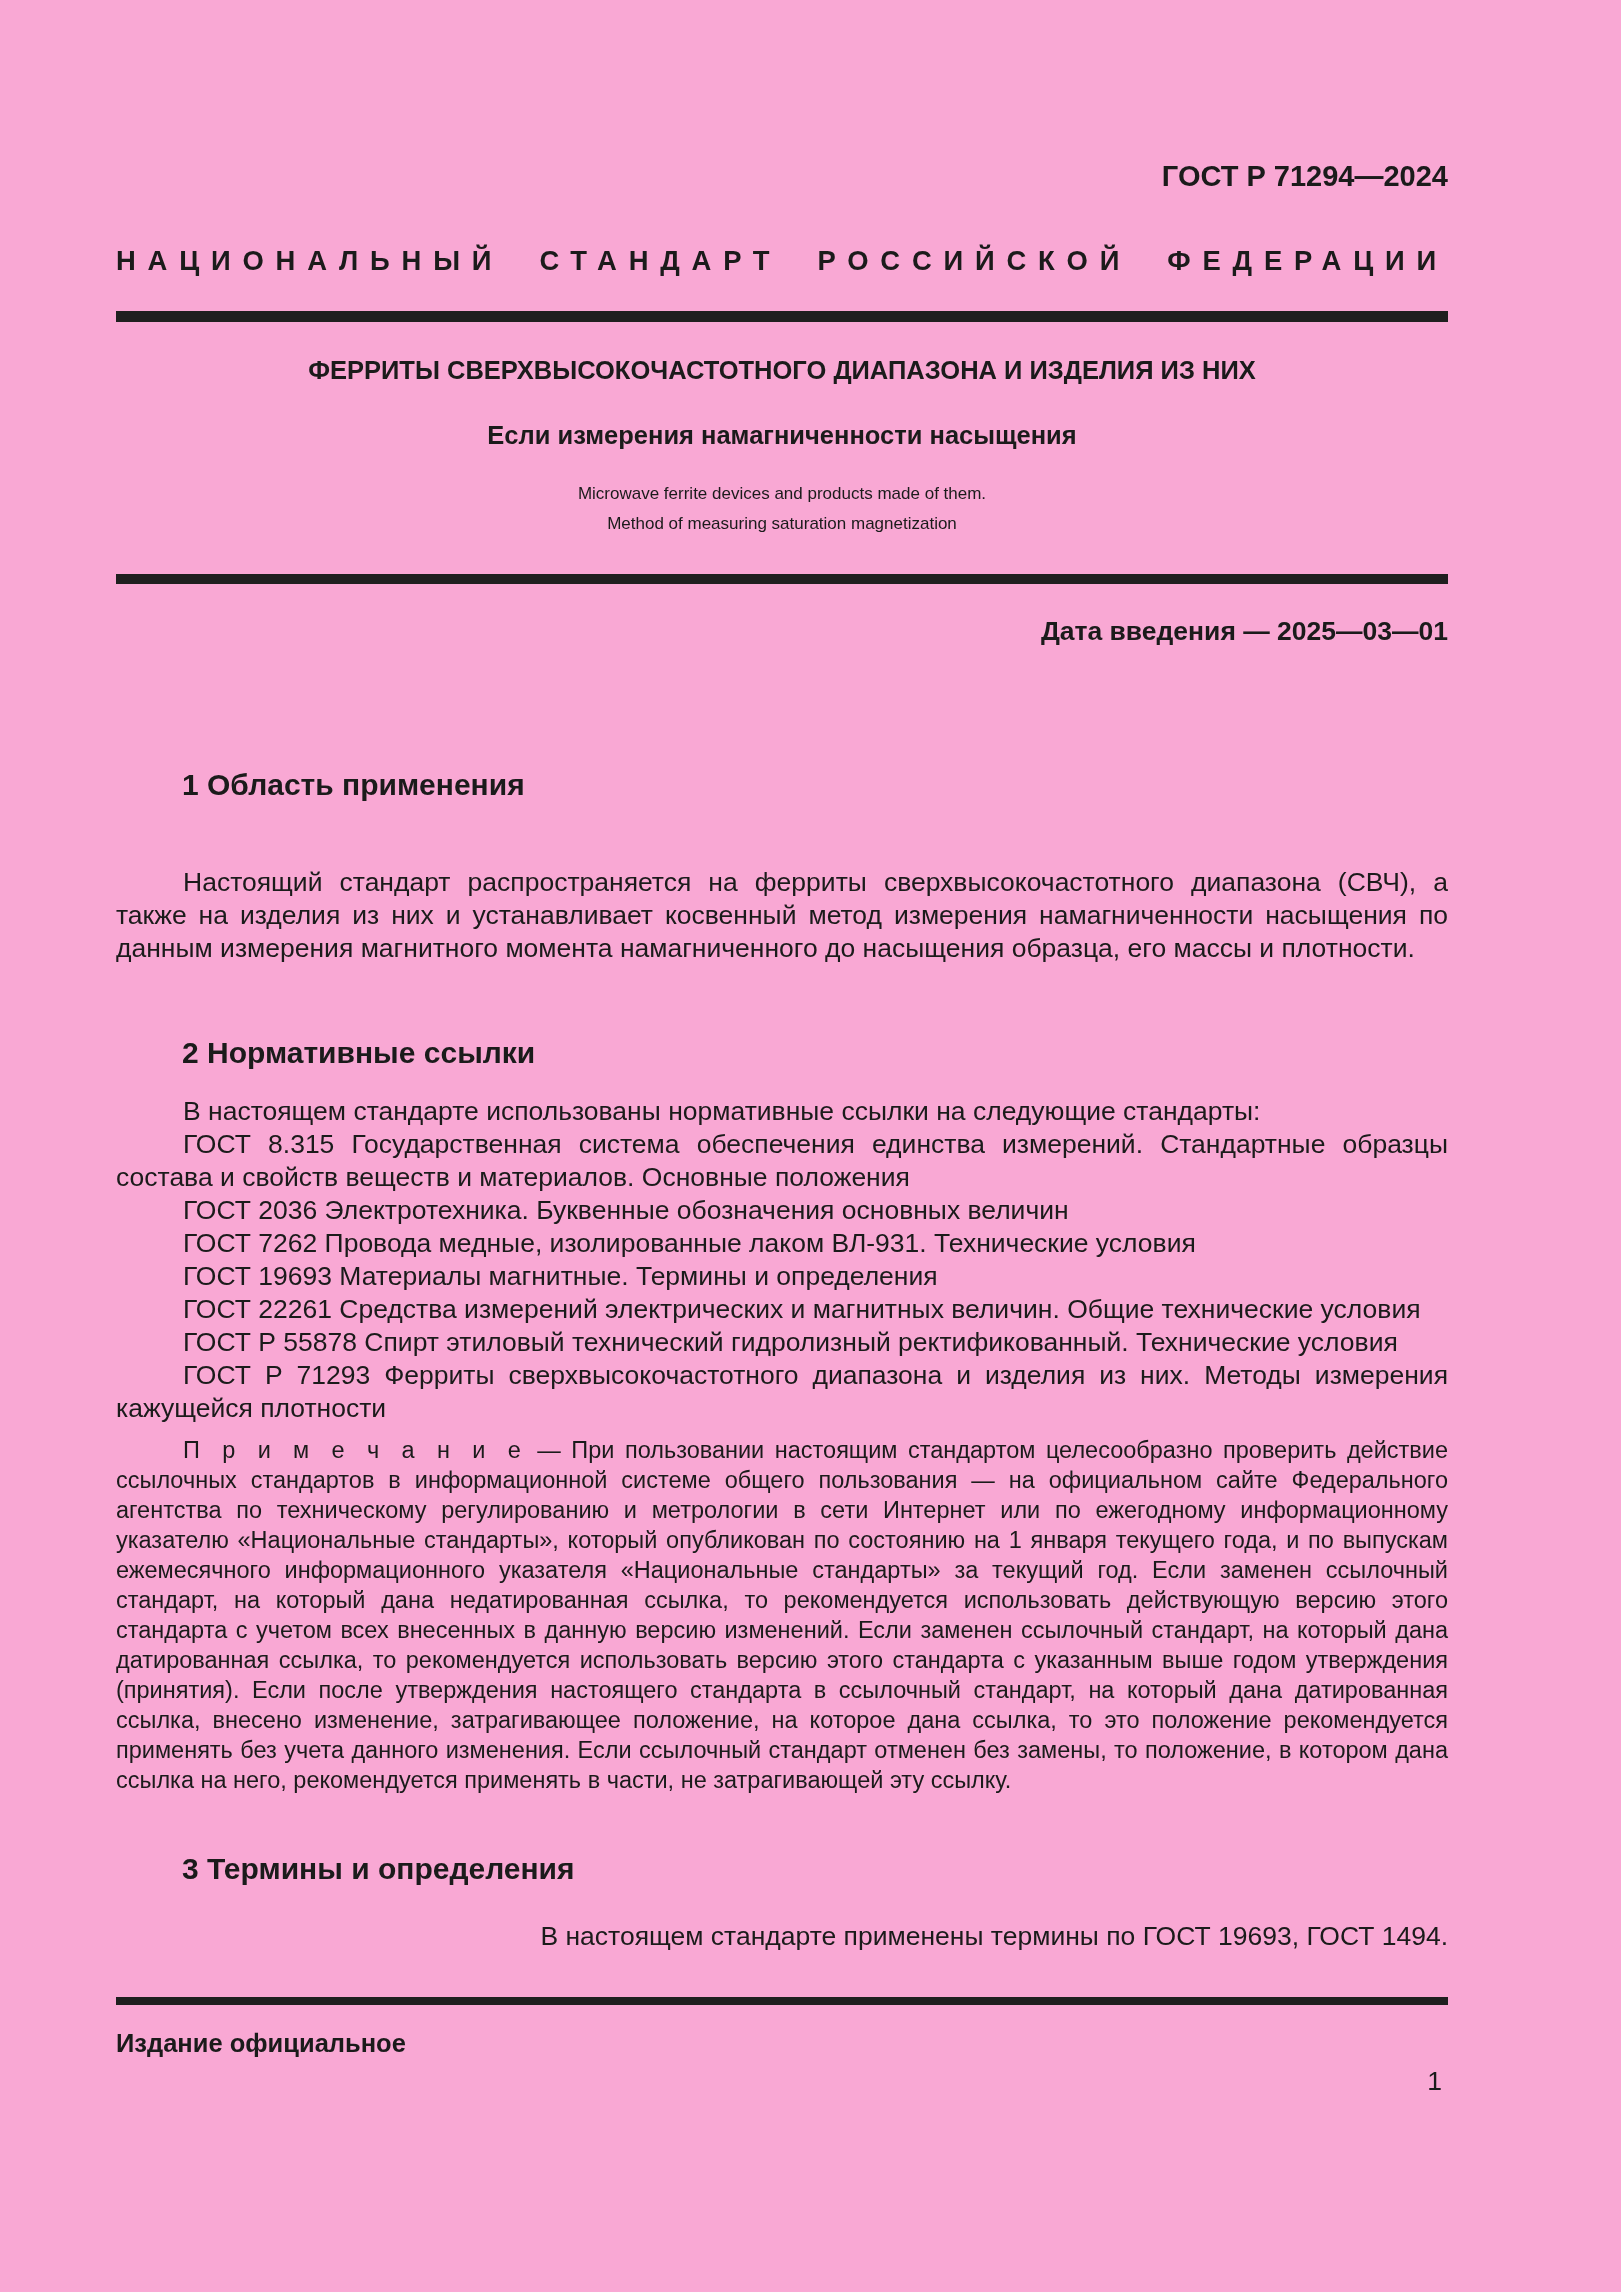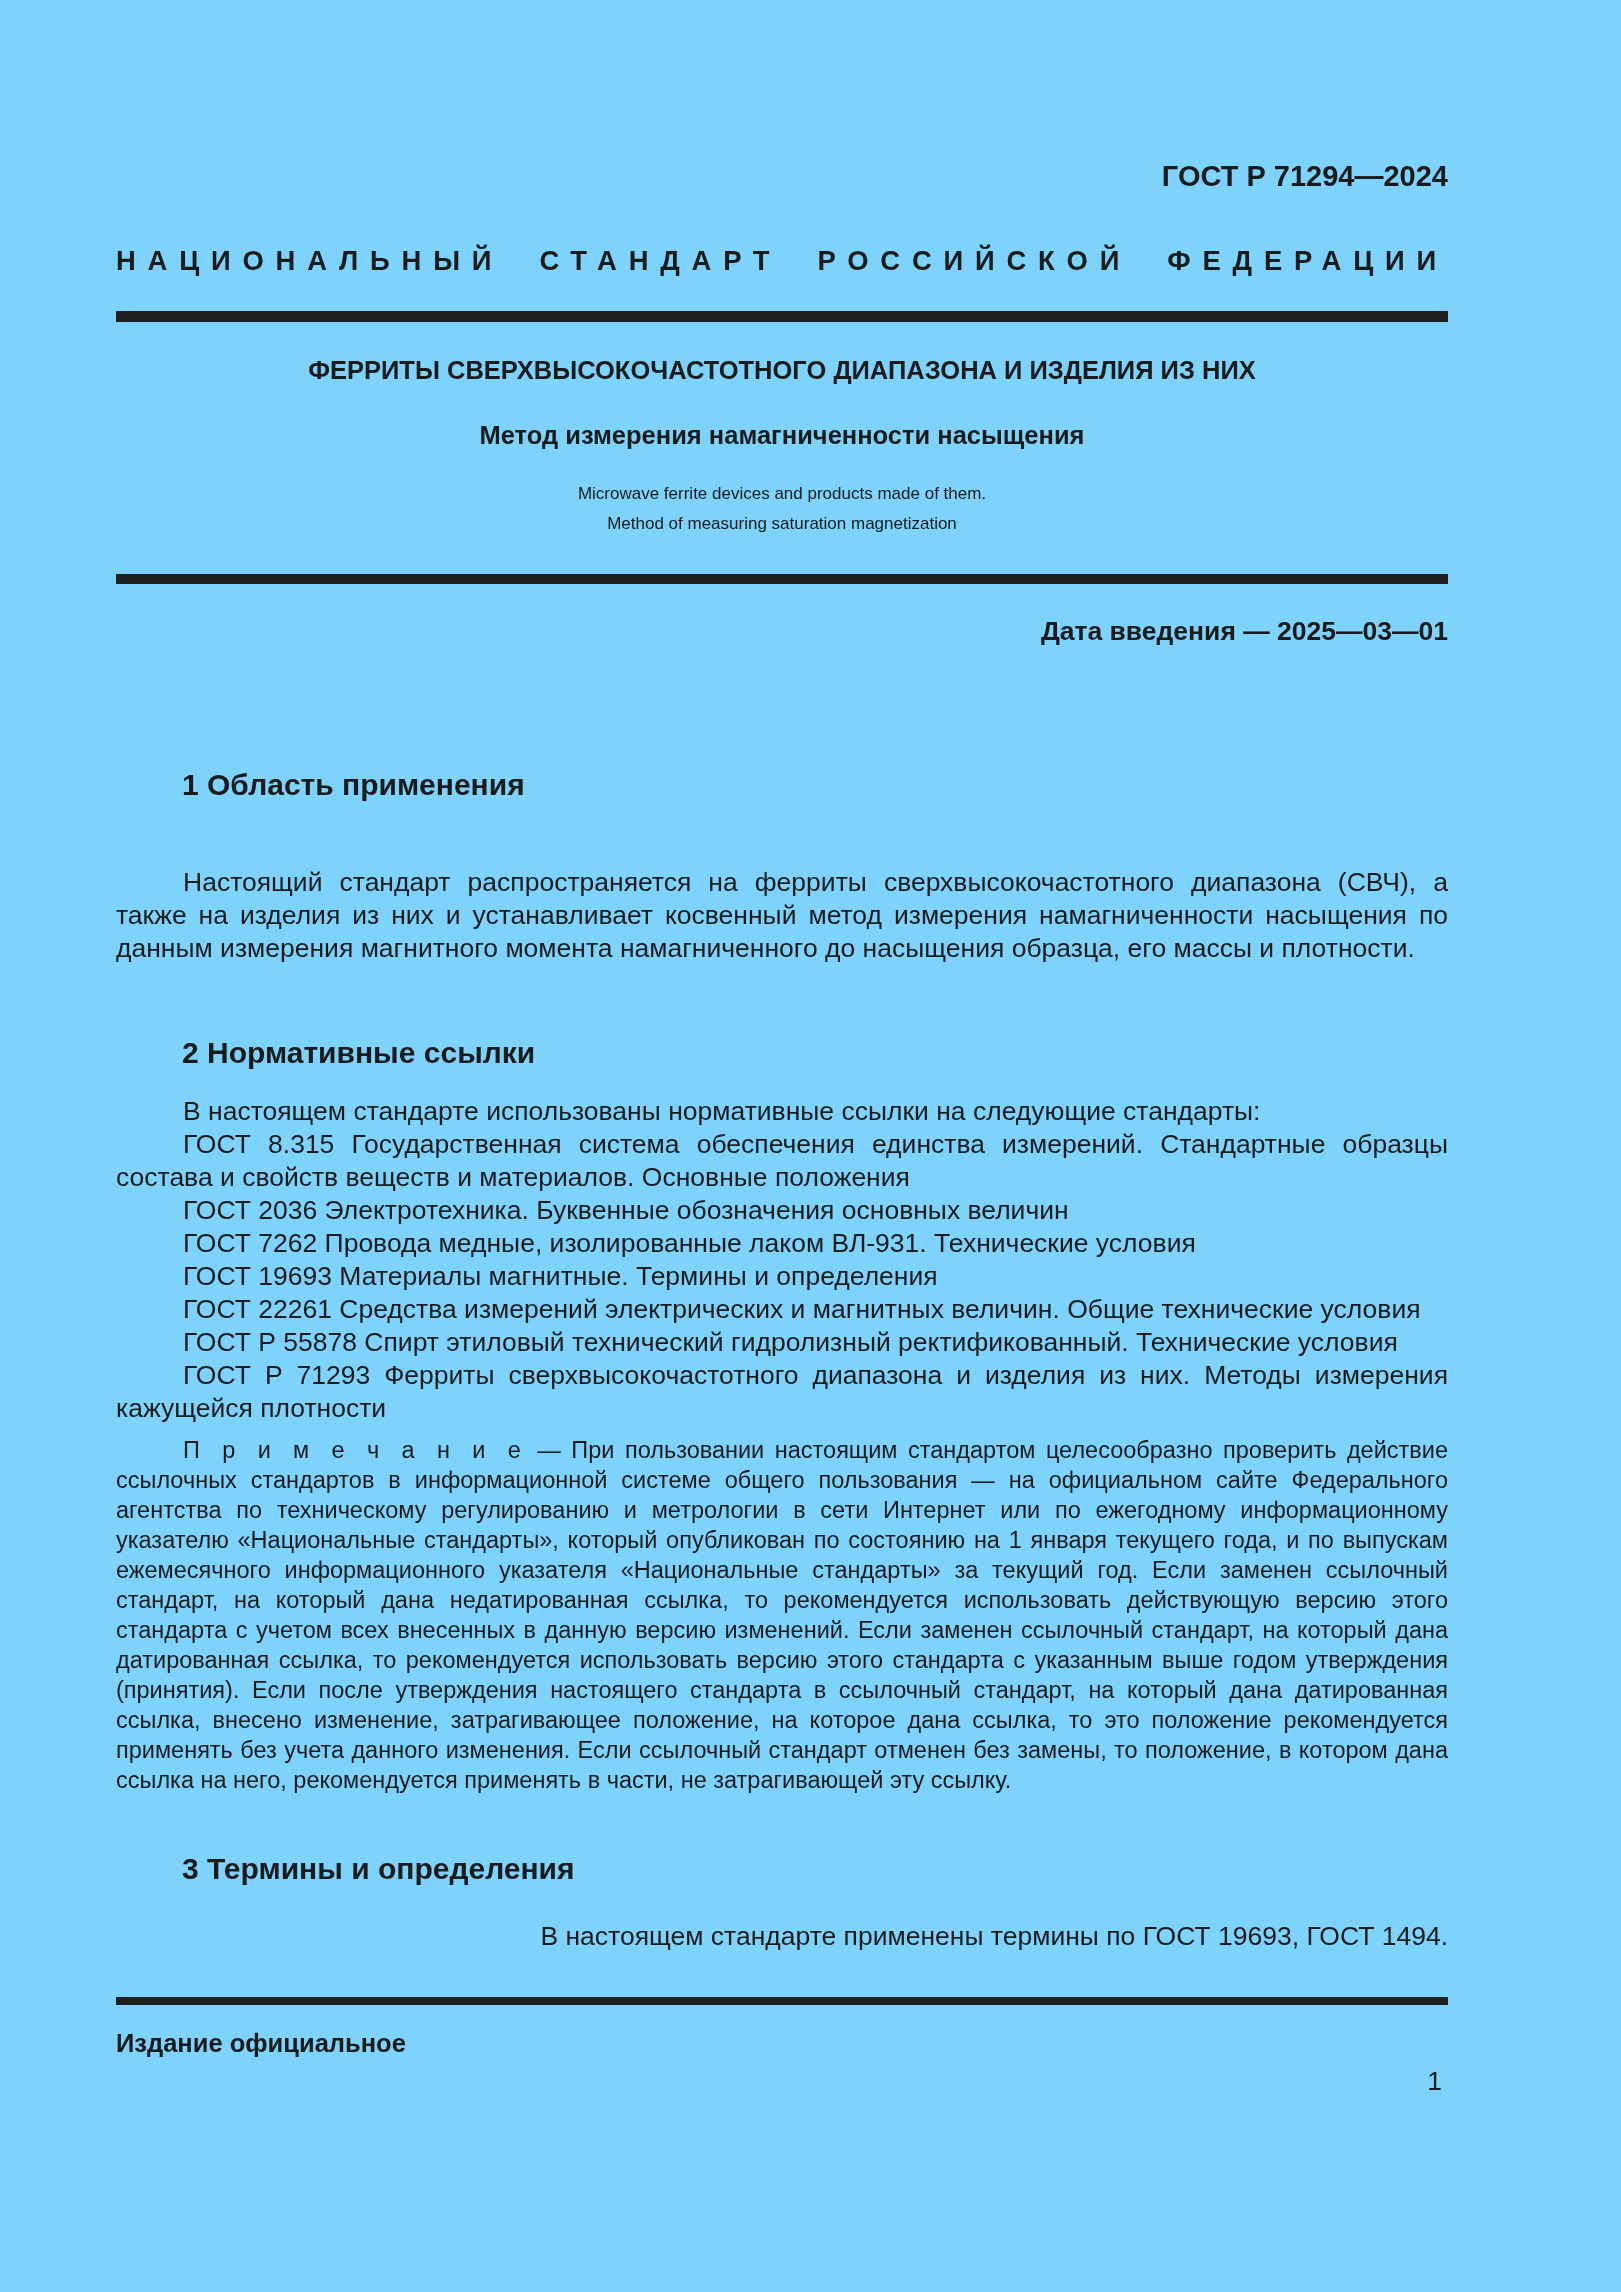--- a/index.html
+++ b/index.html
@@ -4,21 +4,21 @@
 <style>
   html, body {
     margin: 0;
     padding: 0;
     background: #ffffff;
   }
   .page {
     position: relative;
     width: 1621px;
     height: 2293px;
-    background: #7dd3fc;
+    background: #f9a8d4;
     font-family: "Liberation Sans", sans-serif;
     color: #1b1b1b;
     overflow: hidden;
   }
   .abs { position: absolute; }
   .content-left { left: 116px; }
   .content { left: 116px; width: 1332px; }
 
   .doc-number {
     top: 160px;
@@ -121,21 +121,21 @@
 <div class="page">
 
   <div class="abs doc-number">ГОСТ Р 71294—2024</div>
 
   <div class="abs content nat-standard">НАЦИОНАЛЬНЫЙ СТАНДАРТ РОССИЙСКОЙ ФЕДЕРАЦИИ</div>
 
   <div class="abs content rule rule-1"></div>
 
   <div class="abs content title-ru">ФЕРРИТЫ СВЕРХВЫСОКОЧАСТОТНОГО ДИАПАЗОНА И ИЗДЕЛИЯ ИЗ НИХ</div>
 
-  <div class="abs content subtitle-ru">Метод измерения намагниченности насыщения</div>
+  <div class="abs content subtitle-ru">Если измерения намагниченности насыщения</div>
 
   <div class="abs content title-en">
     <div>Microwave ferrite devices and products made of them.</div>
     <div>Method of measuring saturation magnetization</div>
   </div>
 
   <div class="abs content rule rule-2"></div>
 
   <div class="abs intro-date">Дата введения — 2025—03—01</div>
 

